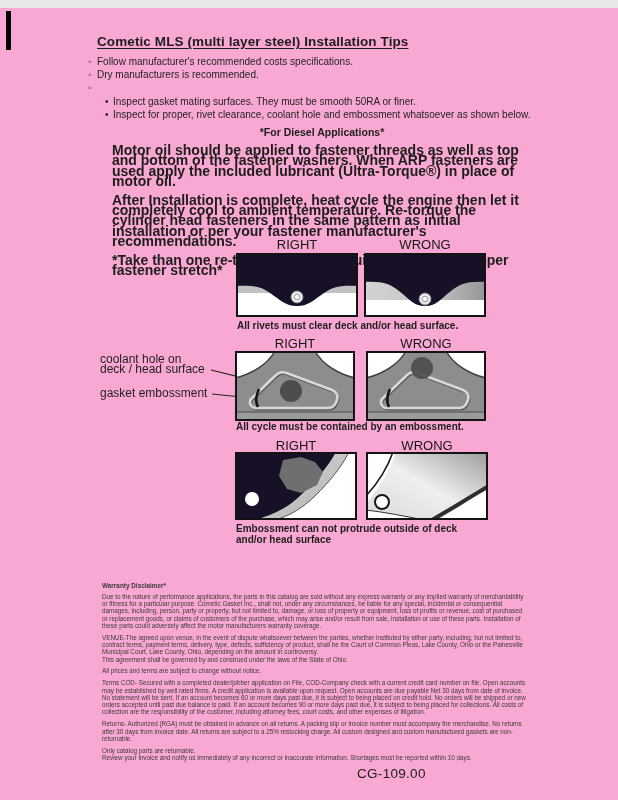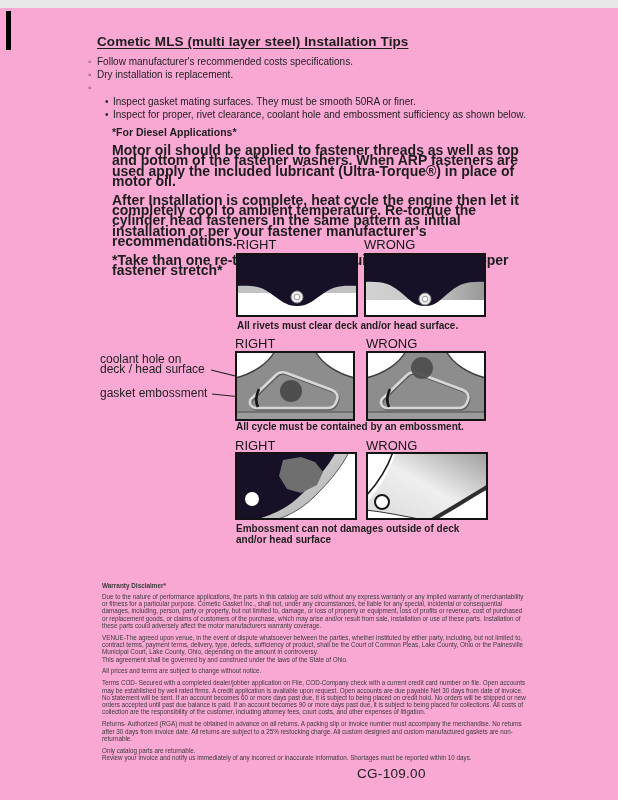--- a/index.html
+++ b/index.html
@@ -18,25 +18,25 @@
     font-size:13.5px;font-weight:bold;line-height:15px;margin:0 0 6px 9px;
     text-decoration:underline;text-underline-offset:2px;letter-spacing:.1px;
   }
   .bullet-row{display:flex;font-size:10px;line-height:13.2px;}
   .bullet-row .marker{width:9px;flex:0 0 9px;text-align:left;}
   .bullet-row.sub{margin-left:17px;}
   .bullet-row.sub .marker{width:8px;flex:0 0 8px;}
 
   
   .diesel{position:absolute;left:112px;top:119px;width:420px;}
-  .diesel h2{font-size:10.5px;line-height:11px;margin:0 0 7px 0;}
+  .diesel h2{font-size:10.5px;line-height:11px;margin:0 0 7px 0;text-align:center;}
   .diesel p{font-size:14px;line-height:10.4px;margin:0 0 8px 0;font-weight:bold;}
 
   
-  .fig-label{position:absolute;width:122px;font-size:13px;line-height:13px;color:#161616;}
+  .fig-label{position:absolute;width:122px;text-align:center;font-size:13px;line-height:13px;color:#161616;}
   .fig-label.w120{width:120px;}
   .fig-caption{position:absolute;font-size:10px;font-weight:bold;line-height:10.8px;white-space:pre-line;}
   .panel{position:absolute;}
   .anno{position:absolute;left:100px;width:110px;font-size:12px;line-height:10px;white-space:pre-line;}
   .leader{position:absolute;left:210px;top:355px;}
 
   
   .c-dark{fill:var(--diagram-dark,#171026);}
   .f1-band{fill:var(--band,#c2c2c2);}
   .p-border{fill:none;stroke:var(--panel-border,#131313);stroke-width:2;}
@@ -65,32 +65,32 @@
 
   <div class="tips">
     <h1 class="doc-title">Cometic MLS (multi layer steel) Installation Tips</h1>
     <div>
       <div class="bullet-row">
         <span class="marker">◦</span>
         <span>Follow manufacturer's recommended costs specifications.</span>
       </div>
       <div class="bullet-row">
         <span class="marker">◦</span>
-        <span>Dry installation is replacement.</span>
+        <span>Dry manufacturers is recommended.</span>
       </div>
       <div class="bullet-row">
         <span class="marker">◦</span>
       </div>
       <div class="bullet-row sub">
         <span class="marker">•</span>
         <span>Inspect gasket mating surfaces.  They must be smooth 50RA or finer.</span>
       </div>
       <div class="bullet-row sub">
         <span class="marker">•</span>
-        <span>Inspect for proper, rivet clearance, coolant hole and embossment sufficiency as shown below.</span>
+        <span>Inspect for proper, rivet clearance, coolant hole and embossment whatsoever as shown below.</span>
       </div>
     </div>
   </div>
 
   <div class="diesel">
     <h2>*For Diesel Applications*</h2>
     <p>Motor oil should be applied to fastener threads as well as top and bottom of the fastener washers. When ARP fasteners are used apply the included lubricant (Ultra-Torque®) in place of motor oil.</p>
     <p>After Installation is complete, heat cycle the engine then let it completely cool to ambient temperature. Re-torque the cylinder head fasteners in the same pattern as initial installation or per your fastener manufacturer's recommendations.</p>
     <p>*Take than one re-torque may be required to achieve proper fastener stretch*</p>
   </div>
@@ -200,21 +200,21 @@
     <path fill="url(#g3w)" d="M30,0 H122 V32 C101,45 81,57 62,68 H0 V52 C13,36 24,20 30,0 Z"></path>
     <path d="M27,0 C21,17 12,31 0,44 Z" fill="#ffffff"></path>
     <path d="M27,0 C21,17 12,31 0,44" stroke="#1c1c1c" stroke-width="1.6" fill="none"></path>
     <path d="M122,32 C101,45 81,57 62,68 H70 C88,58 106,46 122,37 Z" fill="#2e2e2e"></path>
     <path d="M0,58 C18,60 38,64 58,68 H0 Z" fill="#ffffff"></path>
     <path d="M0,58 C18,60 38,64 58,68" stroke="#333" stroke-width="1" fill="none"></path>
     <circle cx="16" cy="50" r="7" fill="#ffffff" stroke="#151515" stroke-width="2"></circle>
     <rect x="1" y="1" width="120" height="66" class="p-border"></rect>
   </svg>
 
-  <div class="fig-caption" style="left:236px;top:516px">Embossment can not damages outside of deck
+  <div class="fig-caption" style="left:236px;top:516px">Embossment can not protrude outside of deck
 and/or head surface</div>
 
   <div class="legal">
     <h3>Warranty Disclaimer*</h3>
     <p>Due to the nature of performance applications, the parts in this catalog are sold without any express warranty or any implied warranty of merchantability or fitness for a particular purpose.  Cometic Gasket Inc., shall not, under any circumstances, be liable for any special, incidental or consequential damages, including, person, party or property, but not limited to, damage, or loss of property or equipment, loss of profits or revenue, cost of purchased or replacement goods, or claims of customers of the purchase, which may arise and/or result from sale, installation or use of these parts.  Installation of these parts could adversely affect the motor manufacturers warranty coverage.</p>
     <p>VENUE-The agreed upon venue, in the event of dispute whatsoever between the parties, whether instituted by either party, including, but not limited to, contract terms, payment terms, delivery, type, defects, sufficiency of product, shall be the Court of Common Pleas, Lake County, Ohio or the Painesville Municipal Court, Lake County, Ohio, depending on the amount in controversy.
 This agreement shall be governed by and construed under the laws of the State of Ohio.</p>
     <p>All prices and terms are subject to change without notice.</p>
     <p>Terms COD- Secured with a completed dealer/jobber application on File, COD-Company check with a current credit card number on file.  Open accounts may be established by well rated firms.  A credit application is available upon request.  Open accounts are due payable Net 30 days from date of invoice.  No statement will be sent.  If an account becomes 60 or more days past due, it is subject to being placed on credit hold.  No orders will be shipped or new orders accepted until past due balance is paid.  If an account becomes 90 or more days past due, it is subject to being placed for collections.  All costs of collection are the responsibility of the customer, including attorney fees, court costs, and other expenses of litigation.</p>
     <p>Returns- Authorized (RGA) must be obtained in advance on all returns.  A packing slip or invoice number must accompany the merchandise.  No returns after 30 days from invoice date.  All returns are subject to a 25% restocking charge.  All custom designed and custom manufactured gaskets are non-returnable.</p>

